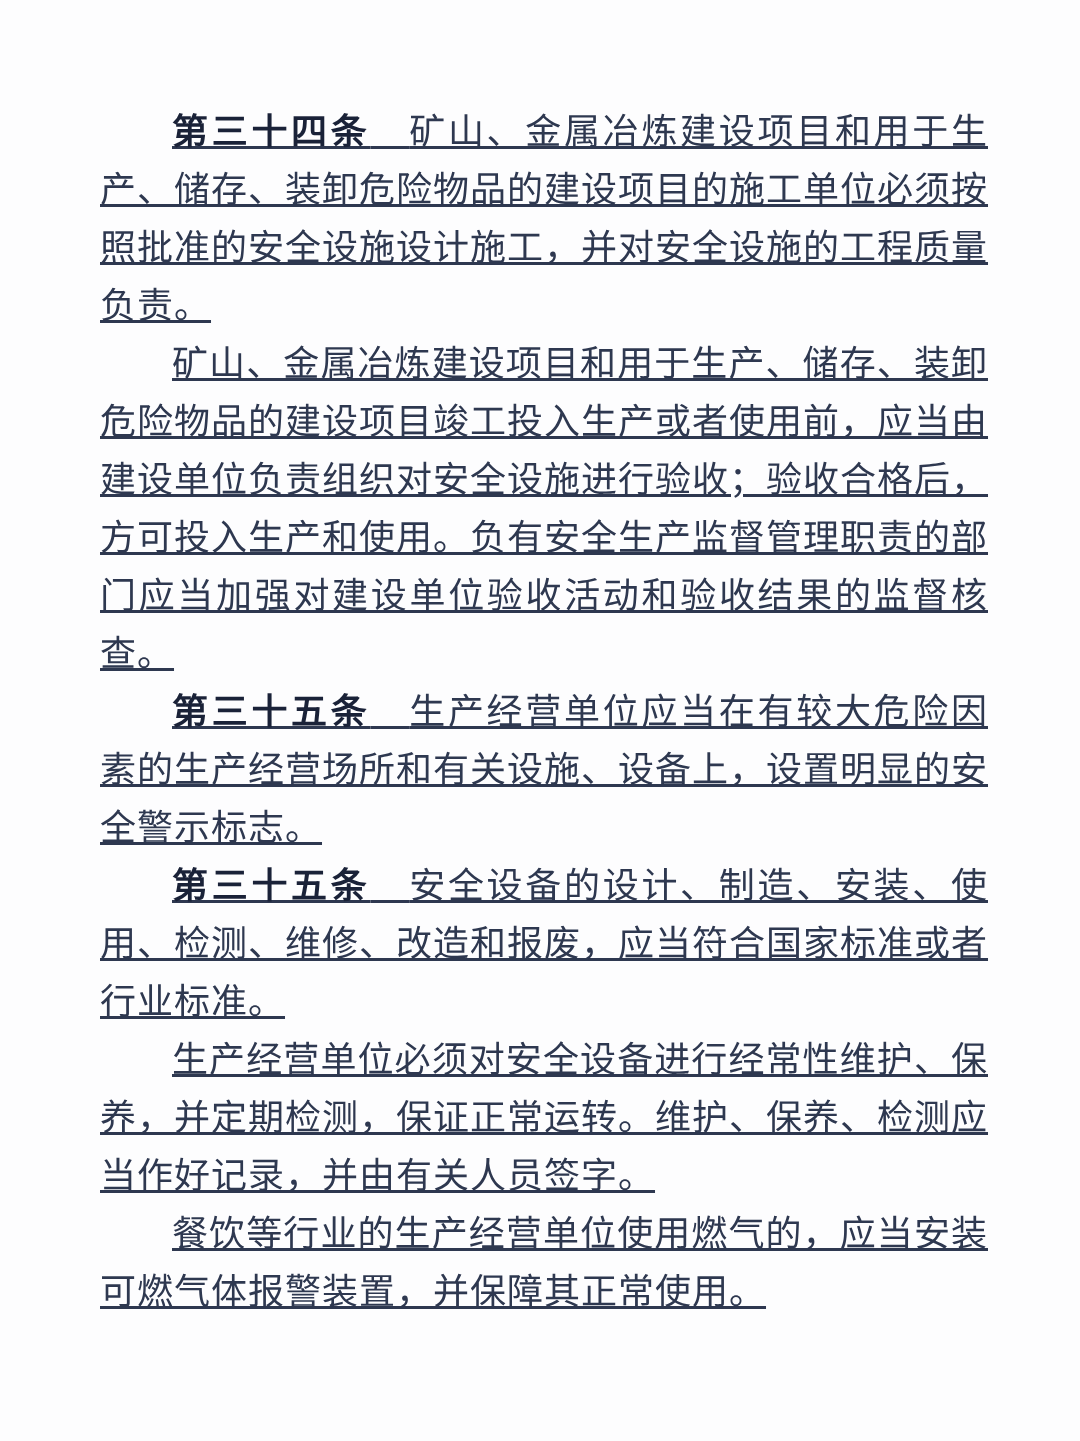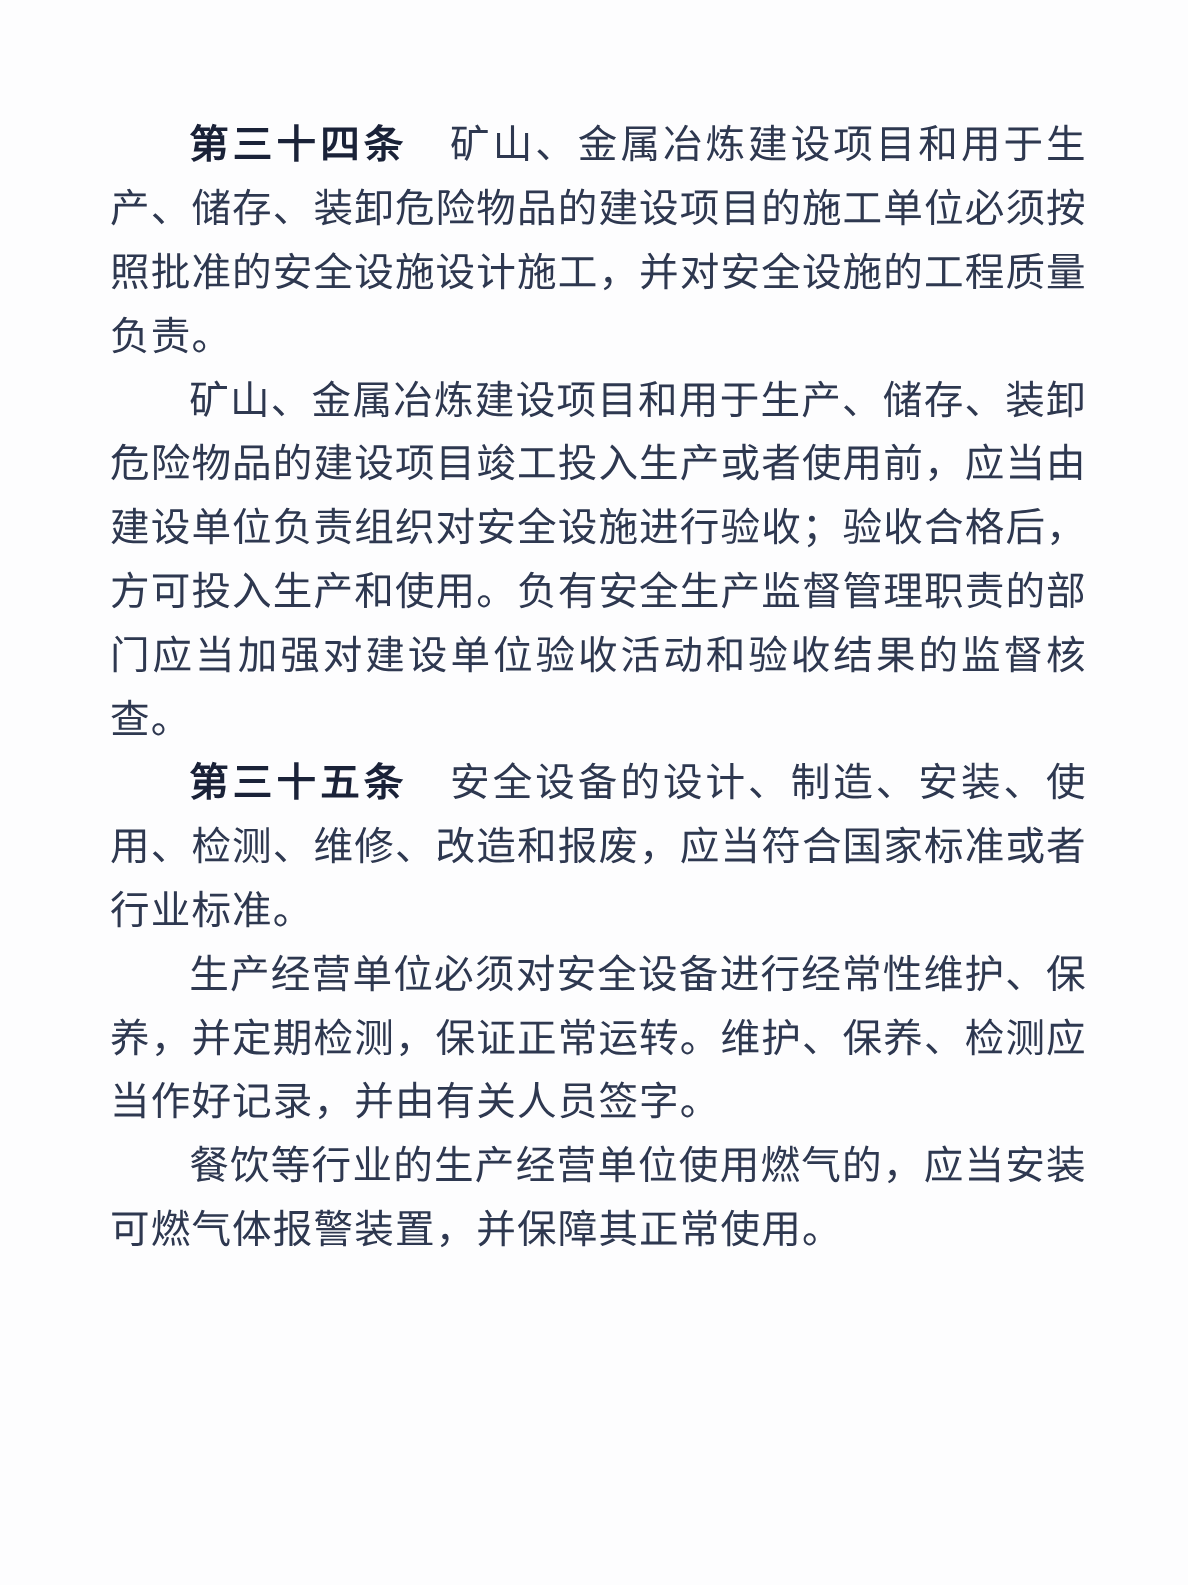--- a/index.html
+++ b/index.html
@@ -25,32 +25,34 @@
     padding: 0;
     font-family: "Liberation Serif", "DejaVu Serif", serif;
     font-size: 36px;
     line-height: 58px;
     color: #2e3850;
     text-align: justify;
     text-justify: inter-character;
     text-indent: 2em;
     letter-spacing: 1px;
     word-break: break-all;
+    text-decoration: underline;
   }
   p.para .term {
     font-family: "Liberation Sans", "DejaVu Sans", sans-serif;
     font-weight: 700;
     color: #1a2238;
     letter-spacing: 2px;
   }
 </style>
 </head>
 <body>
 
 <div class="page" style="background: rgb(253, 253, 254);">
   <div class="doc-body" id="doc-body">
       <p class="para" style="color: rgb(46, 56, 80);"><span class="term" style="color: rgb(26, 34, 56);">第三十四条</span>　<span>矿山、金属冶炼建设项目和用于生产、储存、装卸危险物品的建设项目的施工单位必须按照批准的安全设施设计施工，并对安全设施的工程质量负责。</span></p>
       <p class="para" style="color: rgb(46, 56, 80);"><span>矿山、金属冶炼建设项目和用于生产、储存、装卸危险物品的建设项目竣工投入生产或者使用前，应当由建设单位负责组织对安全设施进行验收；验收合格后，方可投入生产和使用。负有安全生产监督管理职责的部门应当加强对建设单位验收活动和验收结果的监督核查。</span></p>
+      <p class="para" style="color: rgb(46, 56, 80);"><span class="term" style="color: rgb(26, 34, 56);">第三十五条</span>　<span>生产经营单位应当在有较大危险因素的生产经营场所和有关设施、设备上，设置明显的安全警示标志。</span></p>
       <p class="para" style="color: rgb(46, 56, 80);"><span class="term" style="color: rgb(26, 34, 56);">第三十五条</span>　<span>安全设备的设计、制造、安装、使用、检测、维修、改造和报废，应当符合国家标准或者行业标准。</span></p>
       <p class="para" style="color: rgb(46, 56, 80);"><span>生产经营单位必须对安全设备进行经常性维护、保养，并定期检测，保证正常运转。维护、保养、检测应当作好记录，并由有关人员签字。</span></p>
       <p class="para" style="color: rgb(46, 56, 80);"><span>餐饮等行业的生产经营单位使用燃气的，应当安装可燃气体报警装置，并保障其正常使用。</span></p>
     </div>
 </div>
 
 </body></html>

